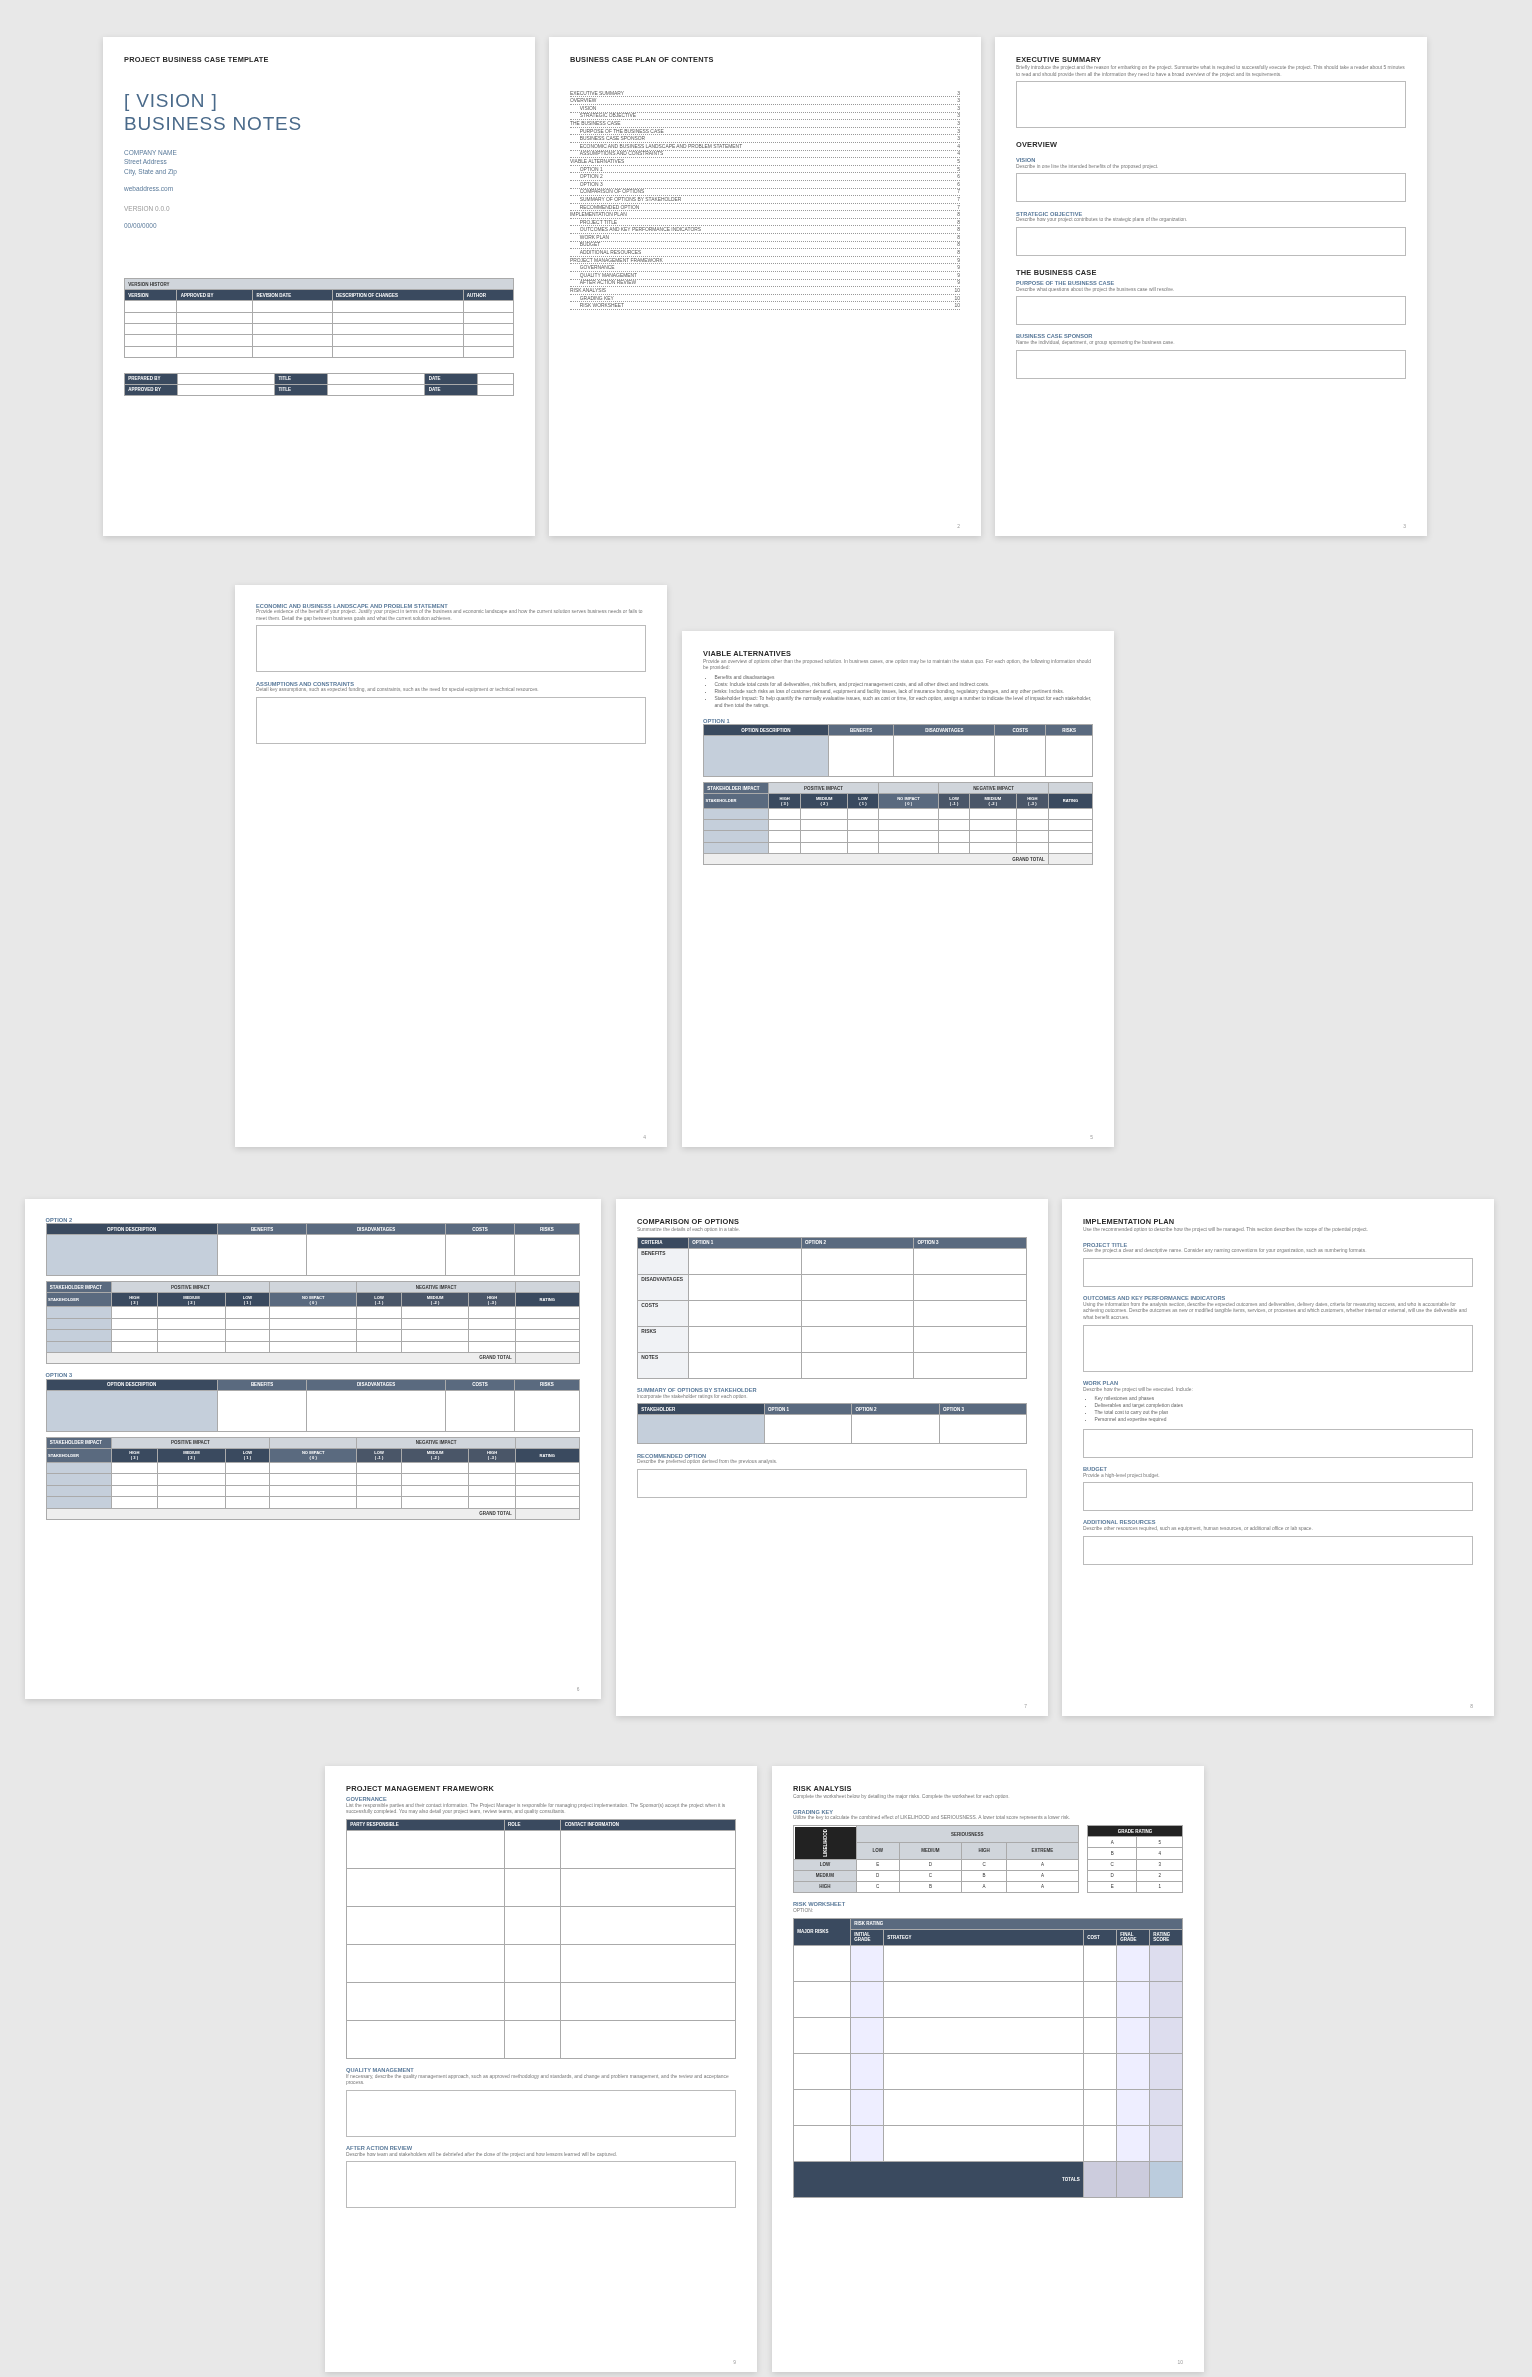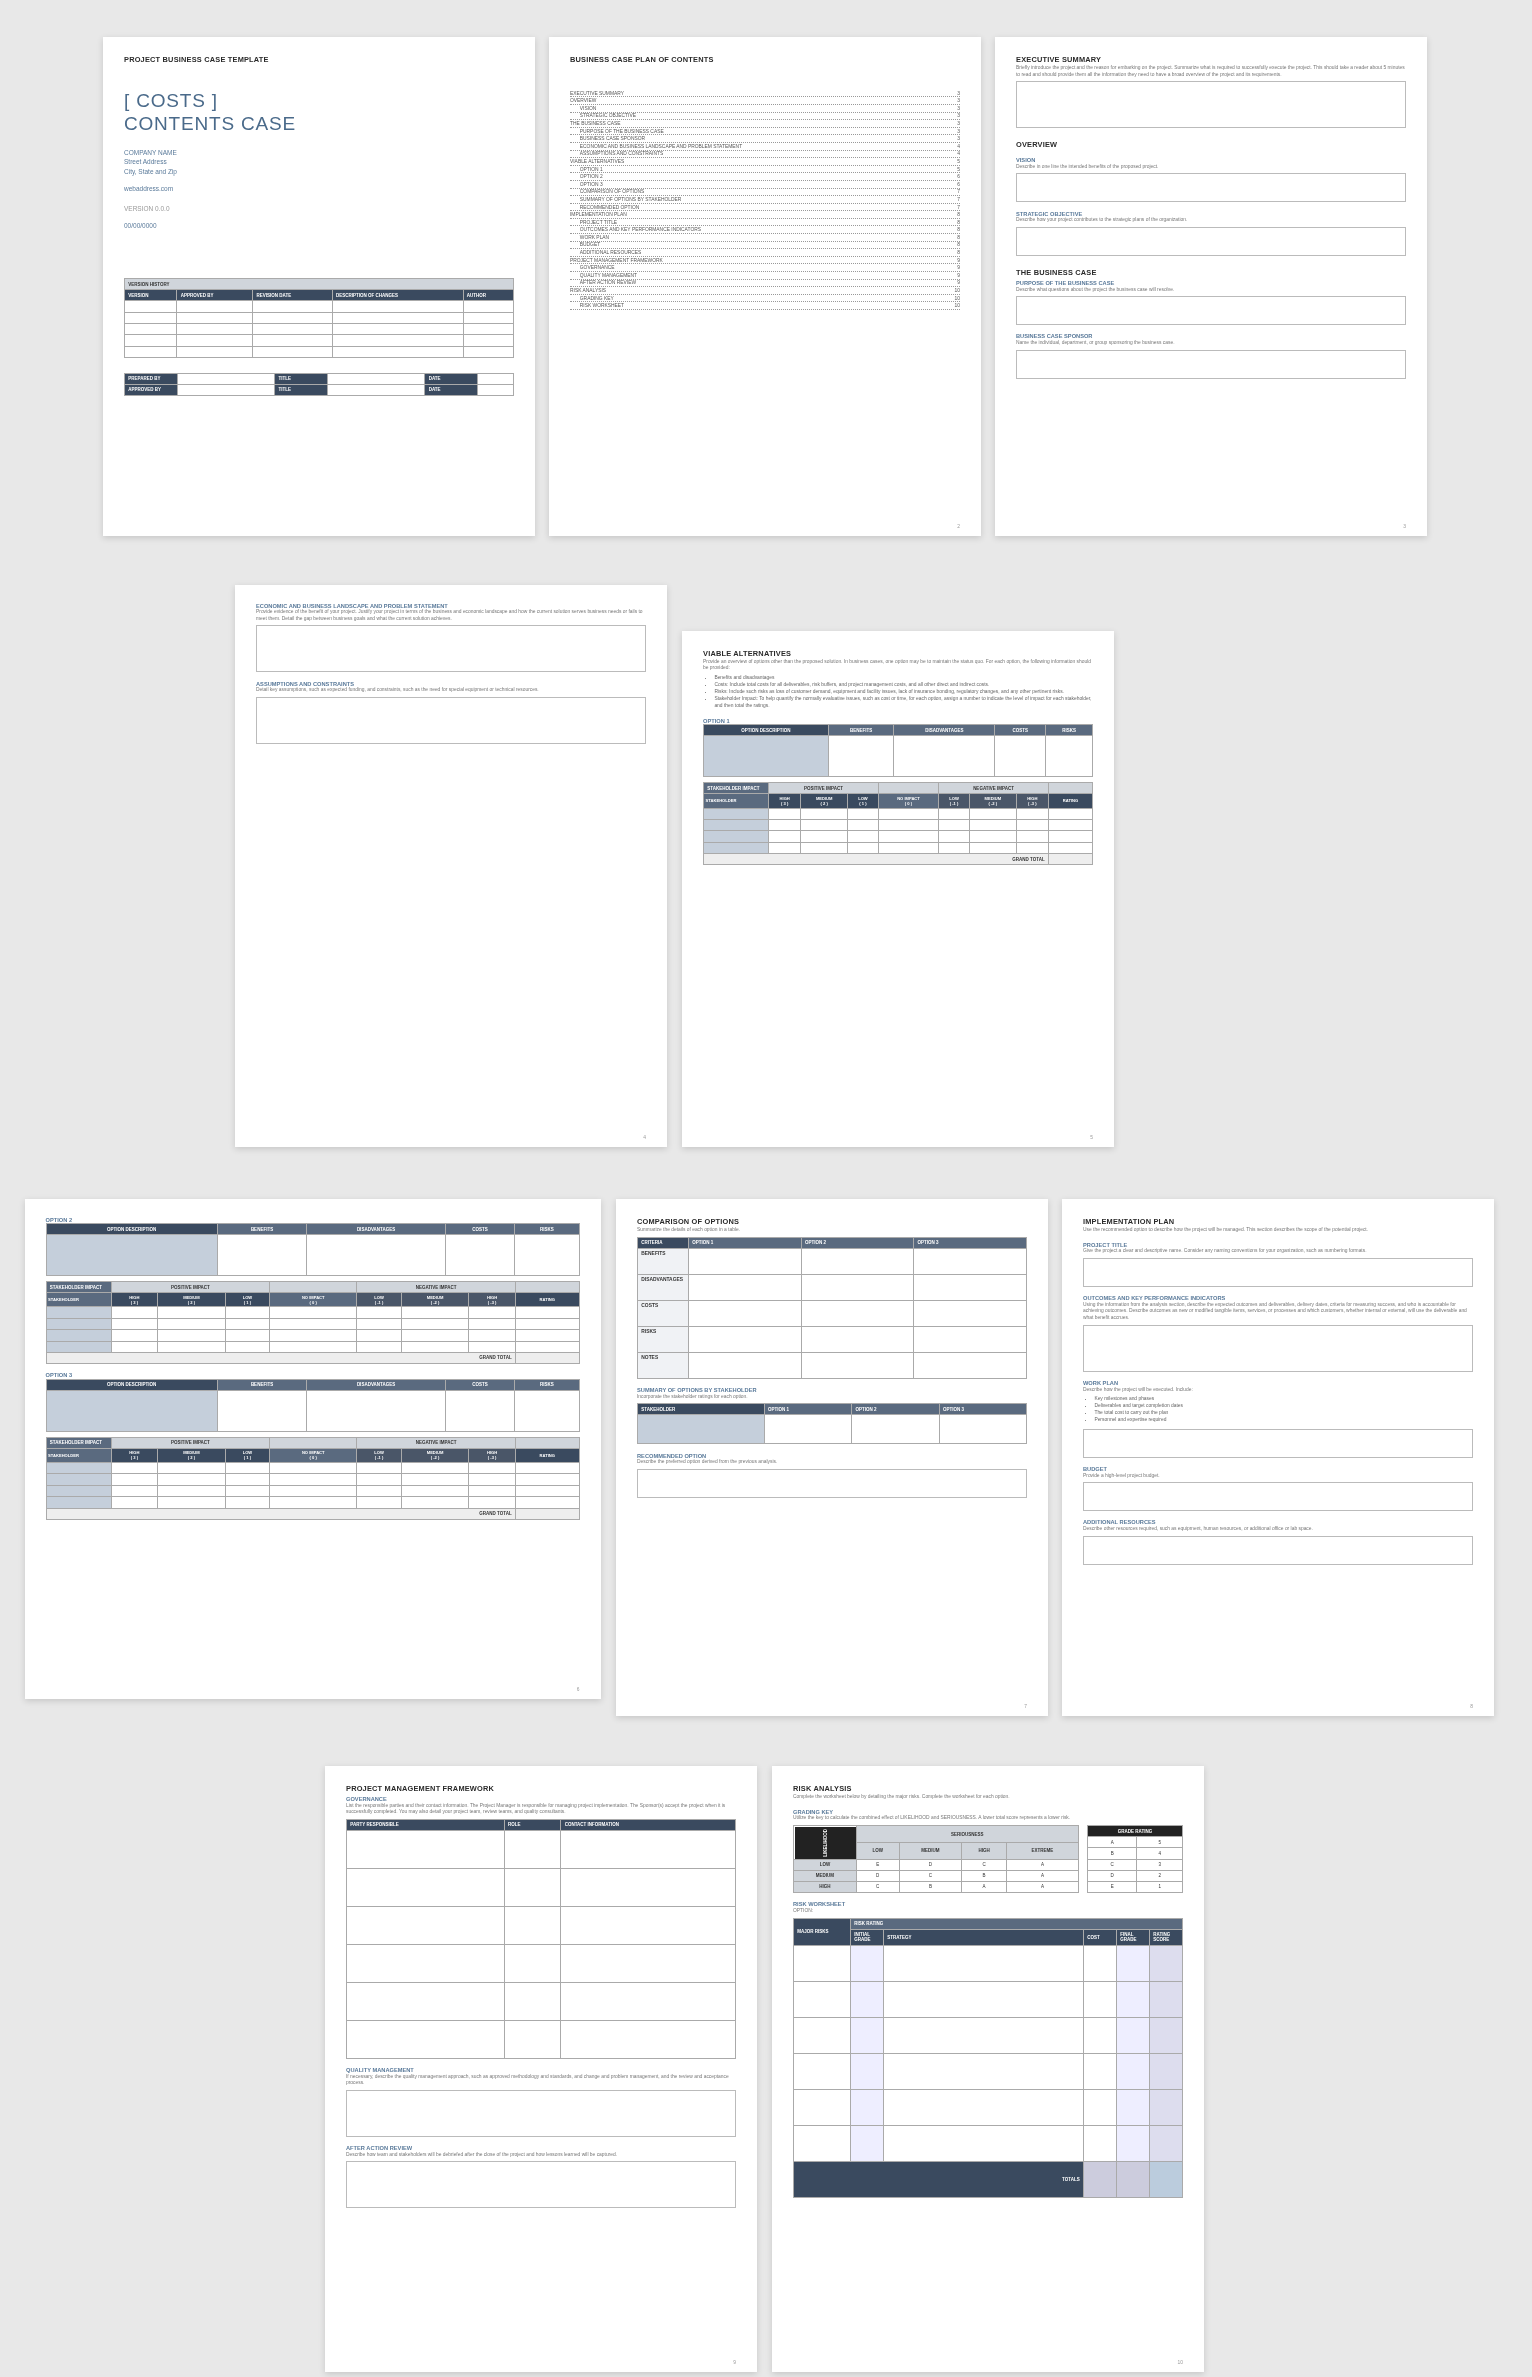--- a/index.html
+++ b/index.html
@@ -54,22 +54,22 @@
 .bullets{font-size:4.9px;color:#666;padding-left:11.4px;line-height:1.4}
 .bullets li{list-style:disc}
 </style>
 </head>
 <body>
 
 <div class="canvas">
 
 <div class="page p1">
 <div class="sh">PROJECT BUSINESS CASE TEMPLATE</div>
-<div class="big-title">[ COSTS ]</div>
-<div class="big-title" style="margin-top:0">CONTENTS CASE</div>
+<div class="big-title">[ VISION ]</div>
+<div class="big-title" style="margin-top:0">BUSINESS NOTES</div>
 <div class="co-info">
 <div>COMPANY NAME</div>
 <div>Street Address</div>
 <div>City, State and Zip</div>
 </div>
 <div class="web">webaddress.com</div>
 <div class="ver">VERSION 0.0.0</div>
 <div class="date">00/00/0000</div>
 <table class="vhist">
 <tbody>

